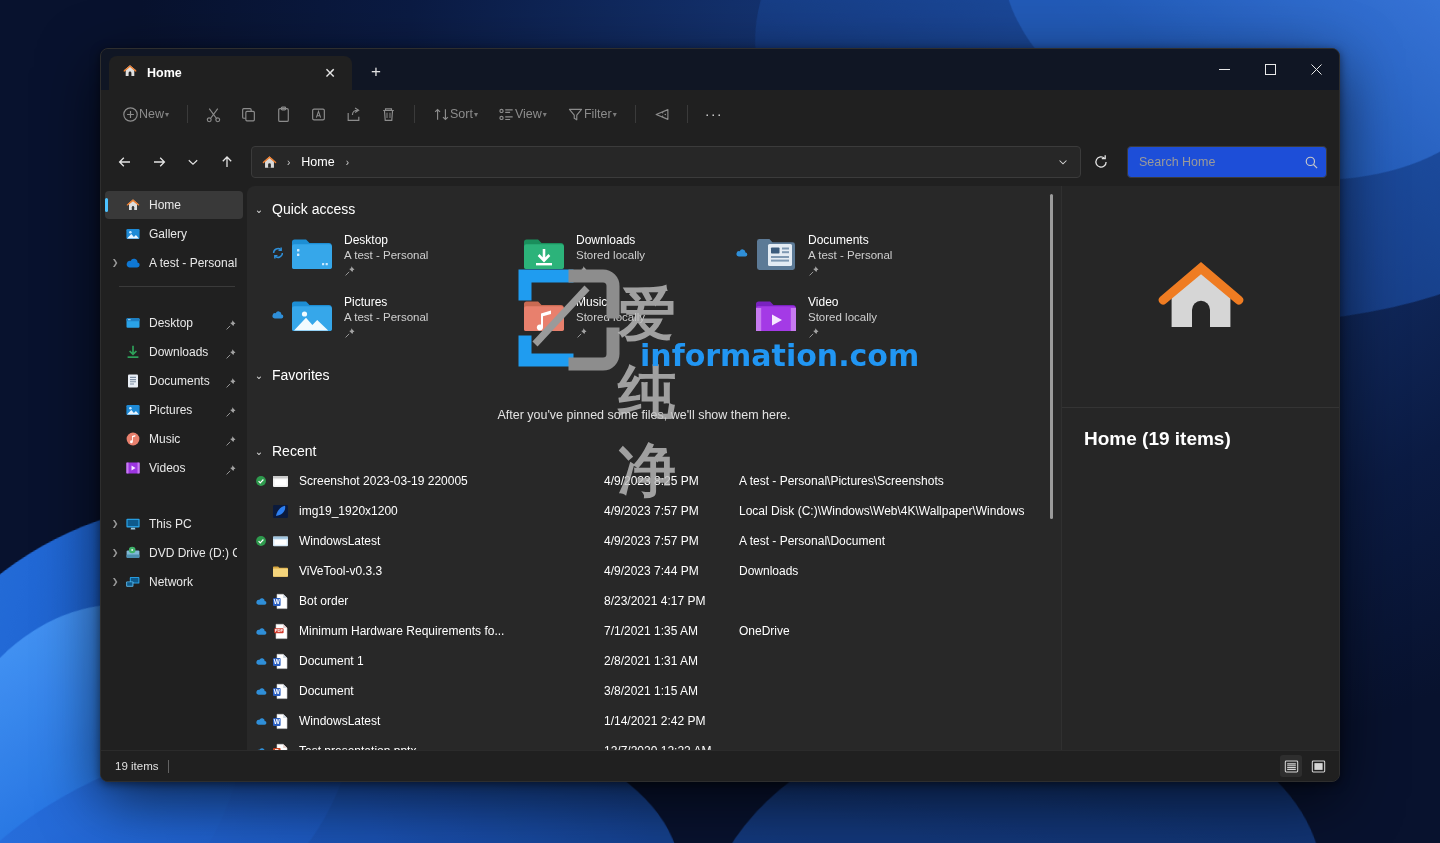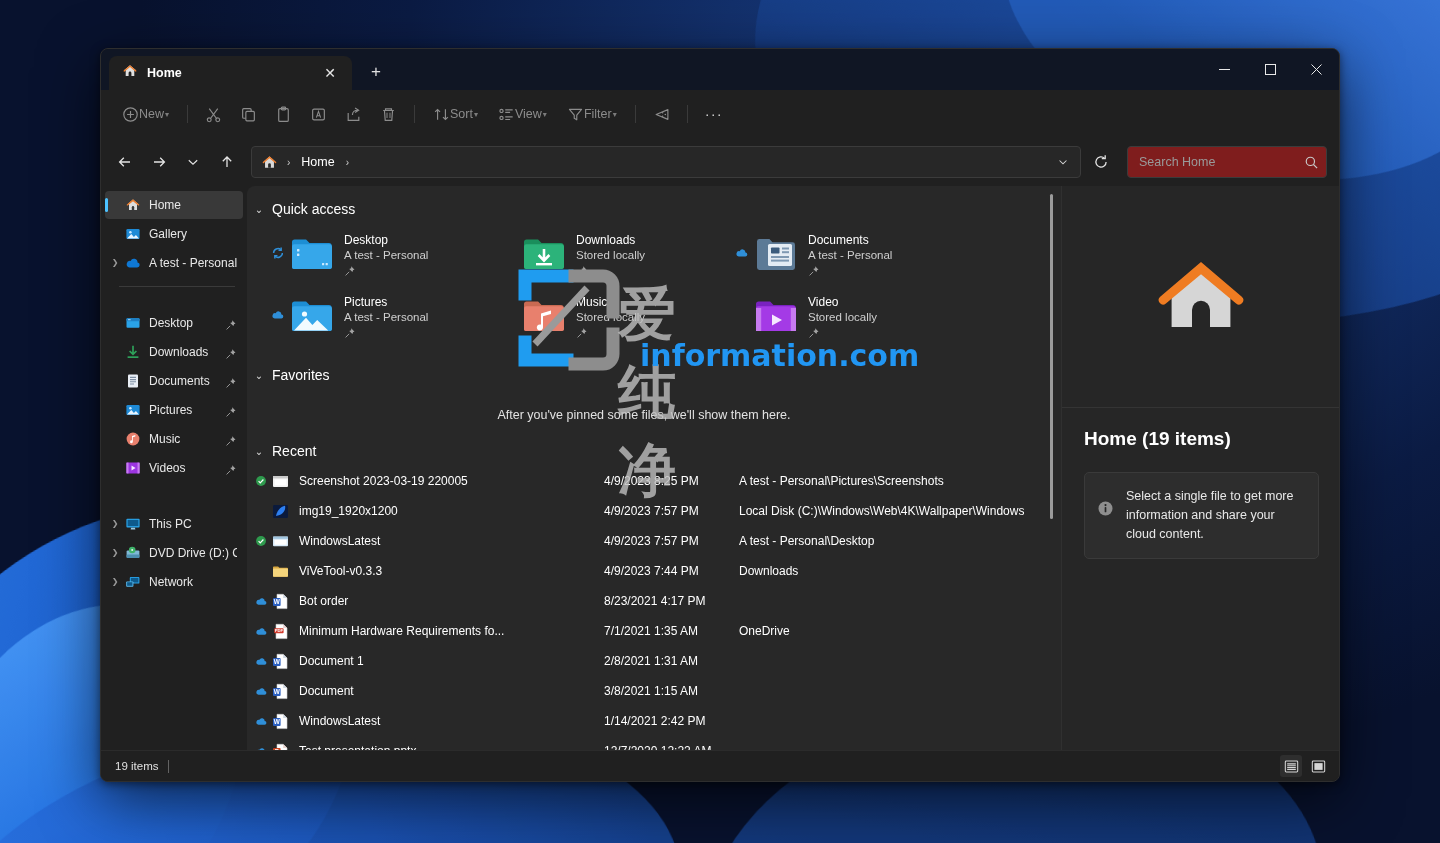--- a/index.html
+++ b/index.html
@@ -138,21 +138,21 @@
   .bc-home-icon { width: 17px; height: 17px; margin-right: 4px; }
   .bc-seg { color: #ffffff; font-size: 12.5px; padding: 3px 6px; border-radius: 3px; }
   .bc-arrow { color: #cfcfcf; font-size: 10px; padding: 0 3px; }
   .bc-tail { margin-left: auto; display: flex; align-items: center; }
   .bc-drop { width: 26px; height: 26px; display: flex; align-items: center;
     justify-content: center; color: #d8d8d8; font-size: 9px; }
   .refresh-btn { width: 32px; height: 32px; margin-left: 2px; border-radius: 4px;
     display: flex; align-items: center; justify-content: center; color: #e2e2e2; }
   .searchbox {
     width: 200px; height: 32px; margin-left: 8px;
-    background: #7f1d1d; border: 1px solid #3b3b3b; border-radius: 4px;
+    background: #1d4ed8; border: 1px solid #3b3b3b; border-radius: 4px;
     display: flex; align-items: center; padding: 0 6px 0 11px;
   }
   .searchbox input {
     flex: 1; background: transparent; border: 0; outline: none;
     color: #e6e6e6; font-size: 12.5px; font-family: inherit;
   }
   .searchbox input::placeholder { color: #9a9a9a; }
   .search-ico { color: #c9c9c9; width: 18px; height: 18px; display:flex;
     align-items:center; justify-content:center; }
 
@@ -895,21 +895,21 @@
             </span>
             <span class="file-ico">
               <svg width="17" height="17" viewBox="0 0 17 17">
                 <rect x="1" y="3.6" width="15" height="9.6" rx="1" fill="#d7e9f7"></rect>
                 <rect x="1" y="3.6" width="15" height="2.2" fill="#9fc4de"></rect>
                 <rect x="2.4" y="6.8" width="12.2" height="5" fill="#ffffff"></rect>
               </svg>
             </span>
             <span class="file-name">WindowsLatest</span>
             <span class="file-date">4/9/2023 7:57 PM</span>
-            <span class="file-path">A test - Personal\Desktop</span>
+            <span class="file-path">A test - Personal\Document</span>
           </div>
 
           <div class="file-row">
             <span class="file-cloud"></span>
             <span class="file-ico">
               <svg width="17" height="17" viewBox="0 0 17 17">
                 <path d="M1 4.3a.9.9 0 0 1 .9-.9h4.2l1.3 1.4h7.7a.9.9 0 0 1 .9.9v7.1a.9.9 0 0 1-.9.9H1.9a.9.9 0 0 1-.9-.9z" fill="#d8a740"></path>
                 <path d="M1 6.2a.8.8 0 0 1 .8-.8h13.4a.8.8 0 0 1 .8.8v6.8a.8.8 0 0 1-.8.8H1.8a.8.8 0 0 1-.8-.8z" fill="#f4d47c"></path>
               </svg>
             </span>
@@ -1045,30 +1045,20 @@
         <span>
           <svg width="104" height="104" viewBox="0 0 104 104">
             <path d="M52 20 14 52.5h8.6V84h58.8V52.5H90z" fill="#d6d6d6"></path>
             <path d="M52 19 11.2 53.8a4.4 4.4 0 0 0 5.7 6.7L52 31.2l35.1 29.3a4.4 4.4 0 0 0 5.7-6.7z" fill="#ef7c22"></path>
             <path d="M43 84V66.8a9 9 0 0 1 18 0V84z" fill="#262626"></path>
           </svg>
         </span>
       </div>
       <div class="details-body">
         <div class="details-title">Home (19 items)</div>
-        <div class="details-card">
-          <span class="info-ico">
-            <svg width="17" height="17" viewBox="0 0 16 16">
-              <circle cx="8" cy="8" r="6.6" fill="#8e8e8e"></circle>
-              <circle cx="8" cy="4.8" r="1" fill="#262626"></circle>
-              <rect x="7.2" y="6.6" width="1.6" height="5" rx=".6" fill="#262626"></rect>
-            </svg>
-          </span>
-          <span class="details-card-text">Select a single file to get more information and share your cloud content.</span>
-        </div>
       </div>
     </div>
   </div>
 
   <div class="statusbar">
     <span class="status-text">19 items</span>
     <span class="status-sep"></span>
     <span class="status-right">
       <span class="view-btn active">
         <svg width="15" height="15" viewBox="0 0 16 16">

